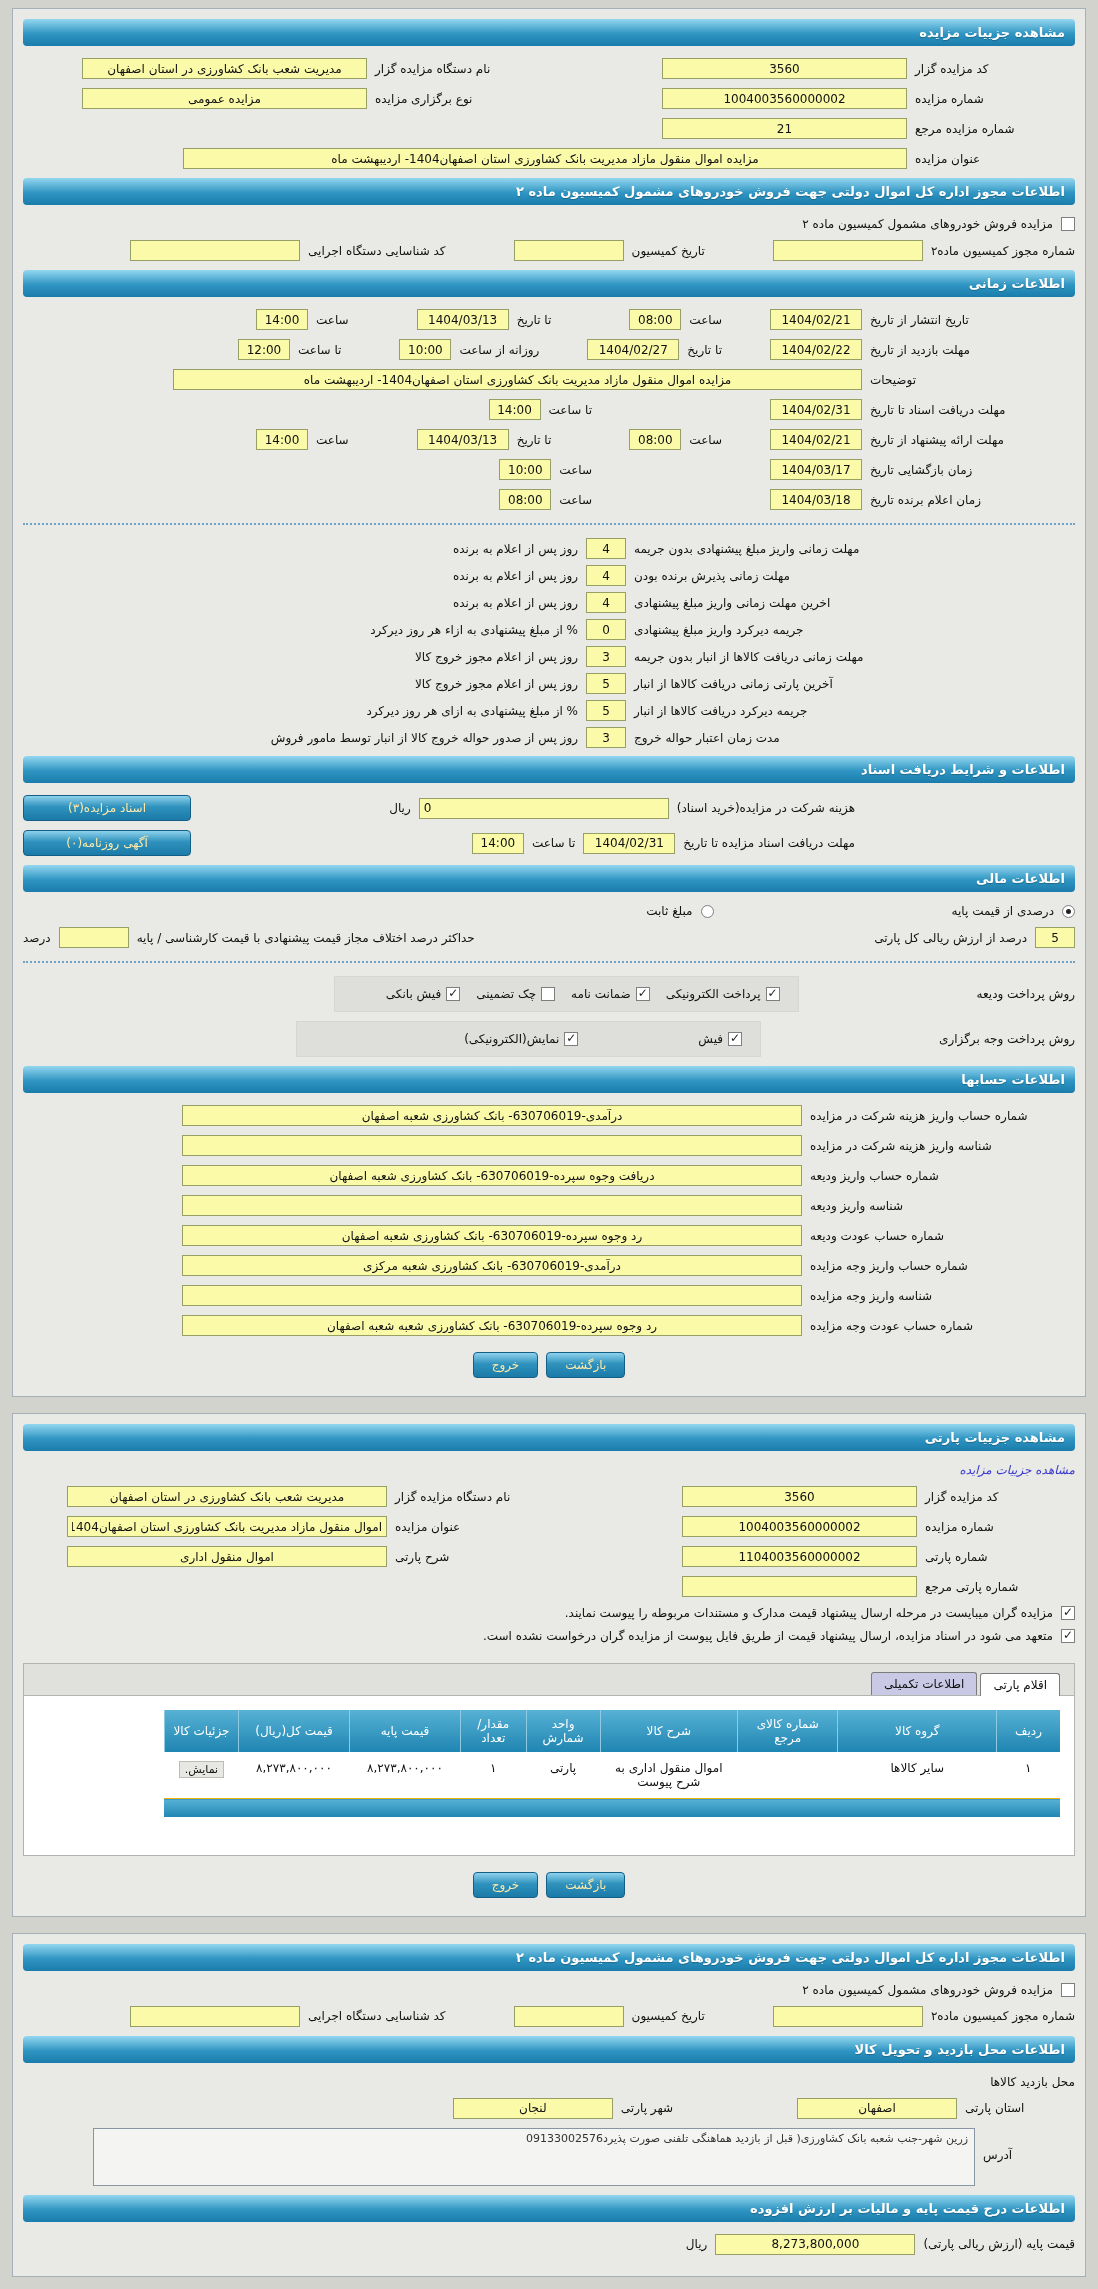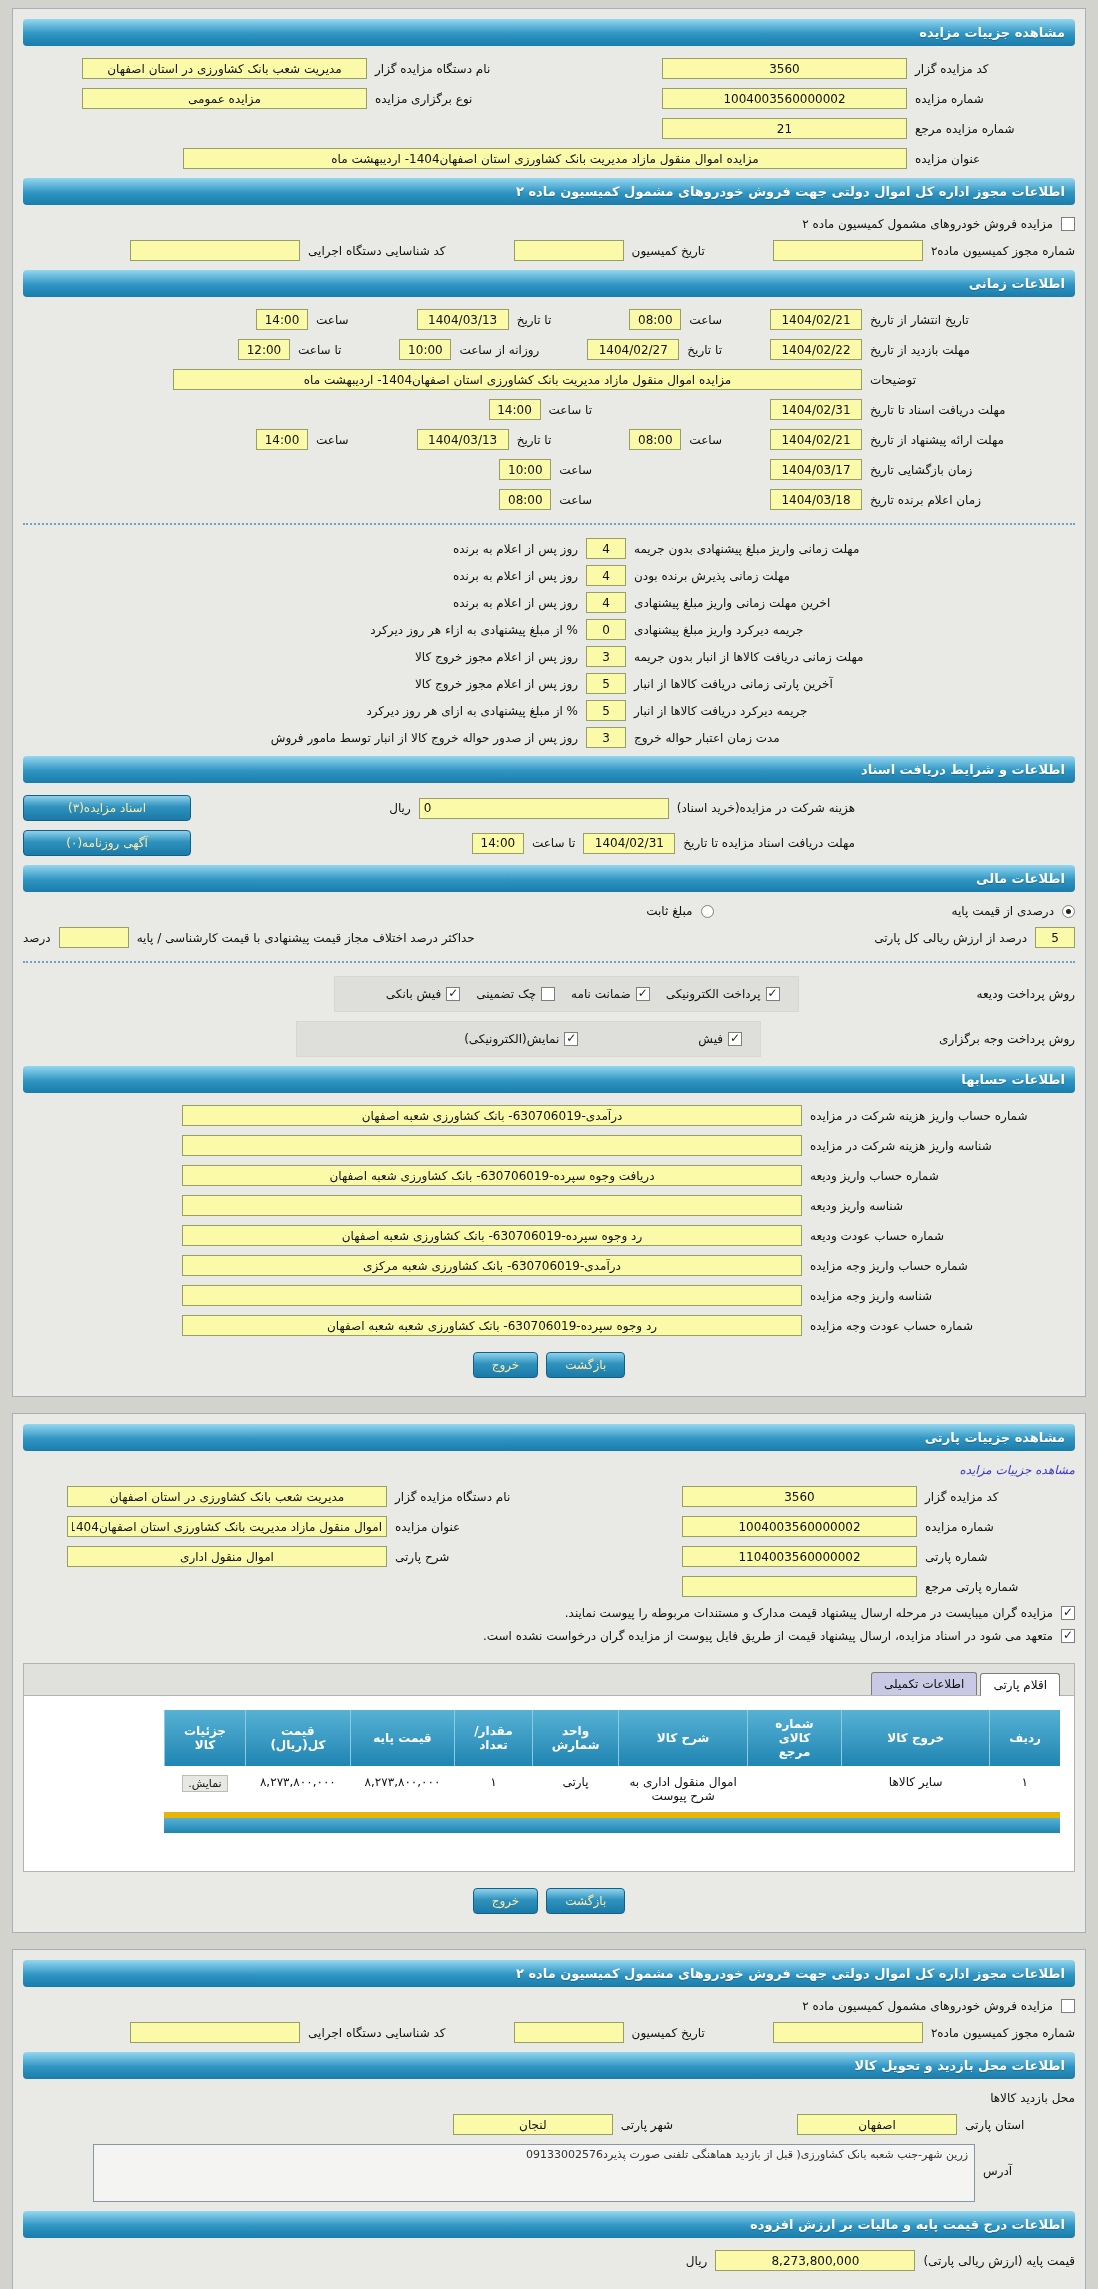--- a/index.html
+++ b/index.html
@@ -31,23 +31,23 @@
   .pen{display:flex;align-items:center;gap:8px;width:860px;margin:6px auto}
   .pen .pl{width:345px;text-align:left;white-space:nowrap}
   .pen .ps{white-space:nowrap}
   .ta{background:#f4f4f2;border:1px solid #8896a4;width:100%;height:58px;font-family:"DejaVu Sans",sans-serif;font-size:11px;padding:3px 6px;resize:none;color:#333}
   .link{color:#3a3ad0;font-style:italic;cursor:pointer}
   .tabstrip{display:flex;align-items:flex-end;gap:3px;padding:8px 14px 0;background:#e0e0dc;border:1px solid #b3b3af;border-bottom:none}
   .tab{border:1px solid #7c7c7c;border-bottom:none;border-radius:3px 3px 0 0;padding:4px 12px;background:#c9c9e6;cursor:pointer;font-size:12px}
   .tab.active{background:#fff;position:relative;top:1px}
   .tblwrap{background:#fff;border:1px solid #b3b3af;padding:14px 10px 38px}
   table{border-collapse:collapse;width:87%;margin-left:auto;margin-right:4px}
-  th{background:linear-gradient(#57b1d4,#1f85b2);color:#fff;font-size:12px;font-weight:bold;padding:7px 19px;border-left:1px solid #8ecbe2}
+  th{background:linear-gradient(#57b1d4,#1f85b2);color:#fff;font-size:12px;font-weight:normal;padding:7px 6px;border-left:1px solid #8ecbe2}
   td{background:#fff;text-align:center;padding:9px 6px;font-size:12px;vertical-align:top}
-  tr.data td{border-bottom:6px solid #eab308}
+  tr.data td{border-bottom:1px solid #eab308}
   tr.bluebar td{background:linear-gradient(#57b1d4,#1f85b2);height:18px;padding:0}
   .det{background:#e7e7e4;border:1px solid #bcbcb8;padding:1px 5px;font-size:11px;cursor:pointer;display:inline-block}
 </style>
 </head>
 <body>
 
 <div class="panel">
   <div class="hdr">مشاهده جزییات مزایده</div>
 
   <div class="row">
@@ -367,21 +367,21 @@
   <div class="tabstrip" style="margin-top:20px">
     <span class="tab active">اقلام پارتی</span>
     <span class="tab">اطلاعات تکمیلی</span>
   </div>
 
   <div class="tblwrap">
     <table>
       <tbody>
           <tr>
         <th style="width:60px">ردیف</th>
-        <th style="width:150px">خروج کالا</th>
+        <th style="width:150px">گروه کالا</th>
         <th style="width:95px">شماره کالای مرجع</th>
         <th style="width:130px">شرح کالا</th>
         <th style="width:70px">واحد شمارش</th>
         <th style="width:62px">مقدار/ تعداد</th>
         <th style="width:105px">قیمت پایه</th>
         <th style="width:105px">قیمت کل(ریال)</th>
         <th style="width:70px">جزئیات کالا</th>
       </tr>
       <tr class="data">
         <td>۱</td>

